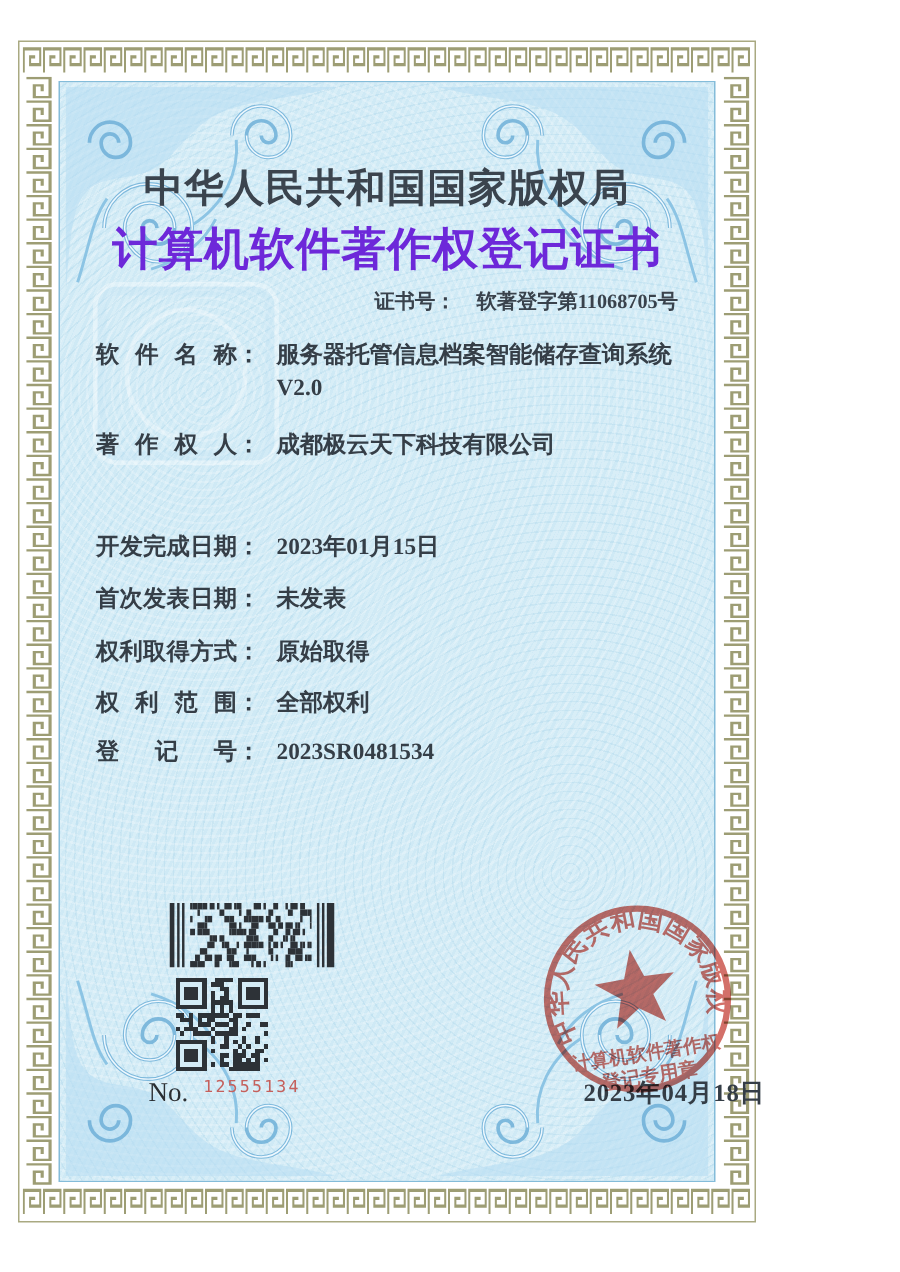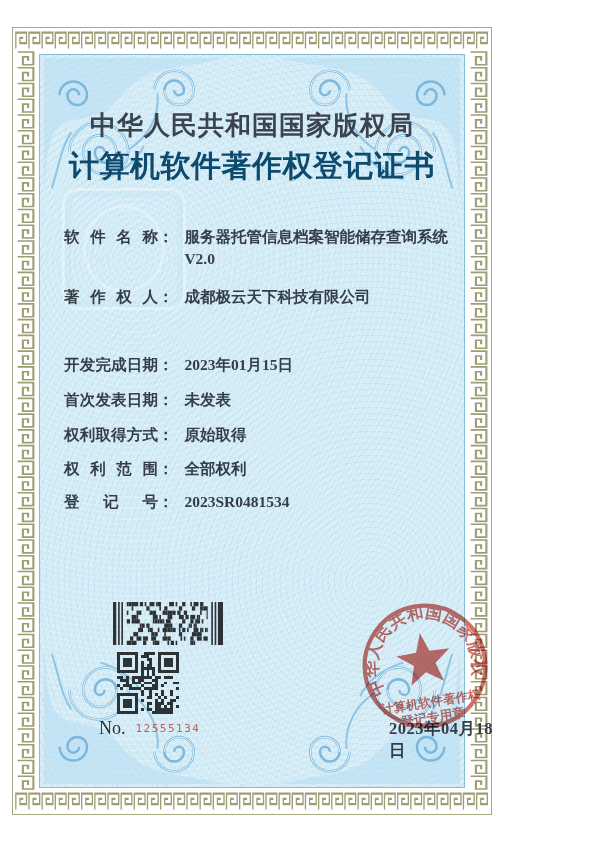--- a/index.html
+++ b/index.html
@@ -1,17 +1,17 @@
 <!DOCTYPE html>
 <html><head>
 <meta charset="utf-8">
 <style>
   html,body{margin:0;padding:0;background:#ffffff;}
   .page{position:relative;width:504px;height:848px;background:#ffffff;overflow:hidden;
-        font-family:"Liberation Serif","DejaVu Serif",serif;}
+        font-family:"Liberation Serif","DejaVu Serif",serif;padding-left:12px;}
   
   .frame-line{position:absolute;left:12px;right:12px;top:27px;bottom:33px;
               border:1px solid #a9a981;pointer-events:none;}
   .greek{position:absolute;overflow:hidden;}
   .greek-top{left:15px;right:15px;top:30px;height:21px;}
   .greek-bottom{left:15px;right:15px;bottom:36px;height:21px;}
   .greek-left{left:15px;top:51px;bottom:57px;width:21px;}
   .greek-right{right:15px;top:51px;bottom:57px;width:21px;}
   .greek svg{width:100%;height:100%;display:block;}
   .inner-line{position:absolute;left:39px;right:39px;top:54px;bottom:60px;
@@ -25,40 +25,40 @@
   
   .corner{position:absolute;width:188px;height:142px;z-index:1;pointer-events:none;}
   .c-tl{left:41px;top:56px;}
   .c-tr{right:41px;top:56px;transform:scaleX(-1);}
   .c-bl{left:41px;bottom:62px;transform:scaleY(-1);}
   .c-br{right:41px;bottom:62px;transform:scale(-1,-1);}
   
   .issuer{position:absolute;left:0;right:0;top:108px;text-align:center;z-index:2;
           font-size:26px;font-weight:700;letter-spacing:1px;color:#3b444e;}
   .doc-title{position:absolute;left:0;right:0;top:146px;text-align:center;z-index:2;
-          font-size:30px;font-weight:700;letter-spacing:0.5px;color:#0c4a6e;}
+          font-size:30px;font-weight:700;letter-spacing:0.5px;color:#6d28d9;}
   .cert-line{position:absolute;right:64px;top:192px;z-index:2;display:flex;gap:14px;
           font-size:13.5px;font-weight:700;color:#39424c;}
   
   .field-row{position:absolute;left:64px;right:50px;z-index:2;
              font-size:15.5px;font-weight:700;color:#353e47;line-height:22px;}
   .flabel{display:inline-flex;justify-content:space-between;width:94px;vertical-align:top;}
   .fcolon{margin-right:7px;vertical-align:top;}
   .fvalue{display:inline-block;vertical-align:top;}
   .fvalue .v2{display:block;}
   
   .statement{position:absolute;left:61px;width:479px;top:527px;z-index:2;
              font-size:15.5px;font-weight:700;color:#353e47;line-height:31px;
              text-indent:31px;text-align:justify;}
   
   .barcode{position:absolute;left:113px;top:602px;width:110px;height:43px;z-index:2;}
   .barcode svg{width:100%;height:100%;display:block;}
   .qr{position:absolute;left:117px;top:652px;width:62px;height:62px;z-index:2;}
   .qr svg{width:100%;height:100%;display:block;}
-  .serial{position:absolute;left:99px;top:718px;z-index:2;display:flex;align-items:center;}
+  .serial{position:absolute;left:99px;top:718px;z-index:2;display:flex;align-items:flex-start;}
   .serial-prefix{font-size:18px;color:#2b2f33;margin-right:10px;}
   .serial-number{font-size:11px;color:#c5605c;letter-spacing:1.5px;
                  font-family:"DejaVu Sans Mono","Liberation Mono",monospace;}
   .issue-date{position:absolute;left:357px;top:718px;z-index:2;
               font-size:16.5px;font-weight:700;letter-spacing:0.5px;color:#343d46;margin-left:32px;}
   
   .seal{position:absolute;left:347px;top:588px;width:156px;height:156px;z-index:3;
         mix-blend-mode:multiply;opacity:0.88;pointer-events:none;}
   .seal svg{width:100%;height:100%;display:block;}
   
@@ -290,20 +290,24 @@
       <use href="#corner-orn"></use>
     </svg>
   <svg class="corner c-br" viewBox="0 0 190 145">
       <use href="#corner-orn"></use>
     </svg>
 
   <div class="watermark"></div>
 
   <div class="issuer">中华人民共和国国家版权局</div>
   <div class="doc-title">计算机软件著作权登记证书</div>
+  <div class="cert-line">
+    <span>证书号：</span>
+    <span>软著登字第11068705号</span>
+  </div>
 
   <div class="field-row" style="top:226px">
     <span class="flabel justify-chars">
         <span>软</span>
         <span>件</span>
         <span>名</span>
         <span>称</span>
       </span><span class="fcolon">：</span>
     <span class="fvalue">
       <span class="v1">服务器托管信息档案智能储存查询系统</span>

